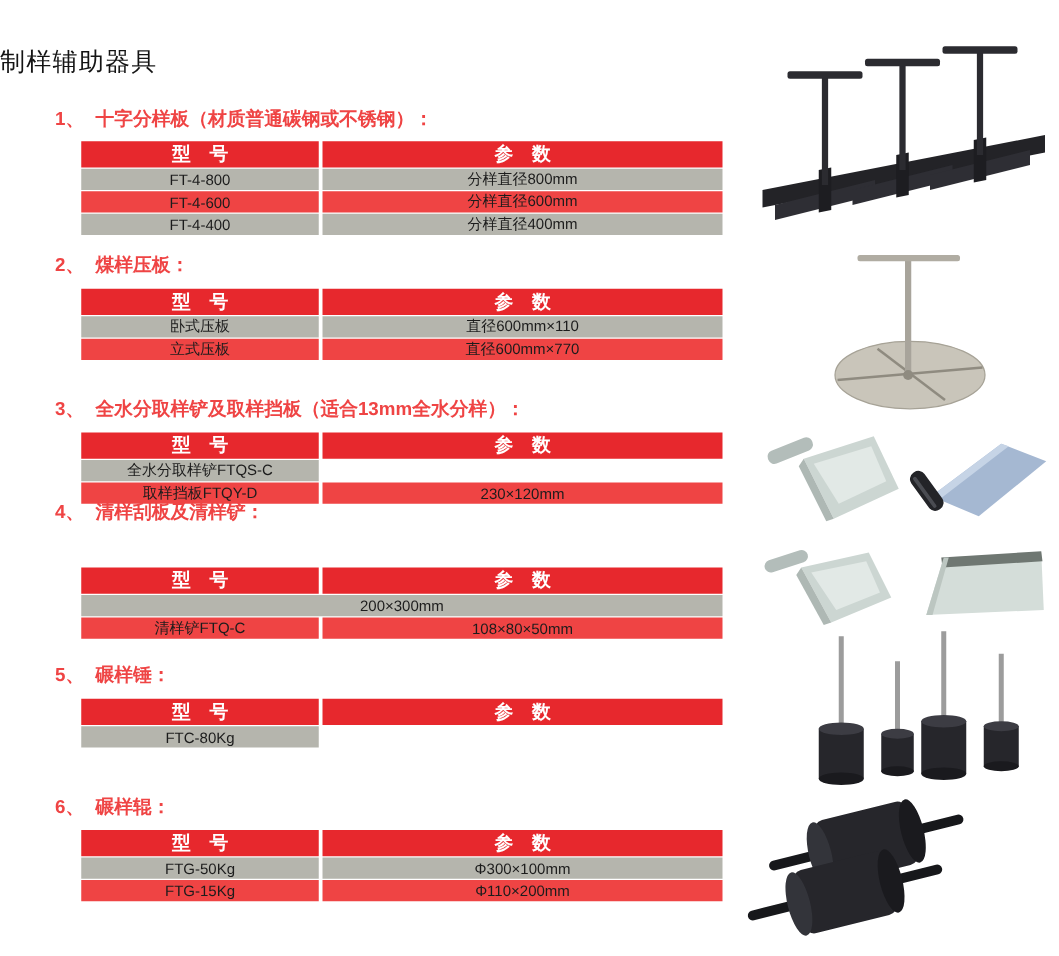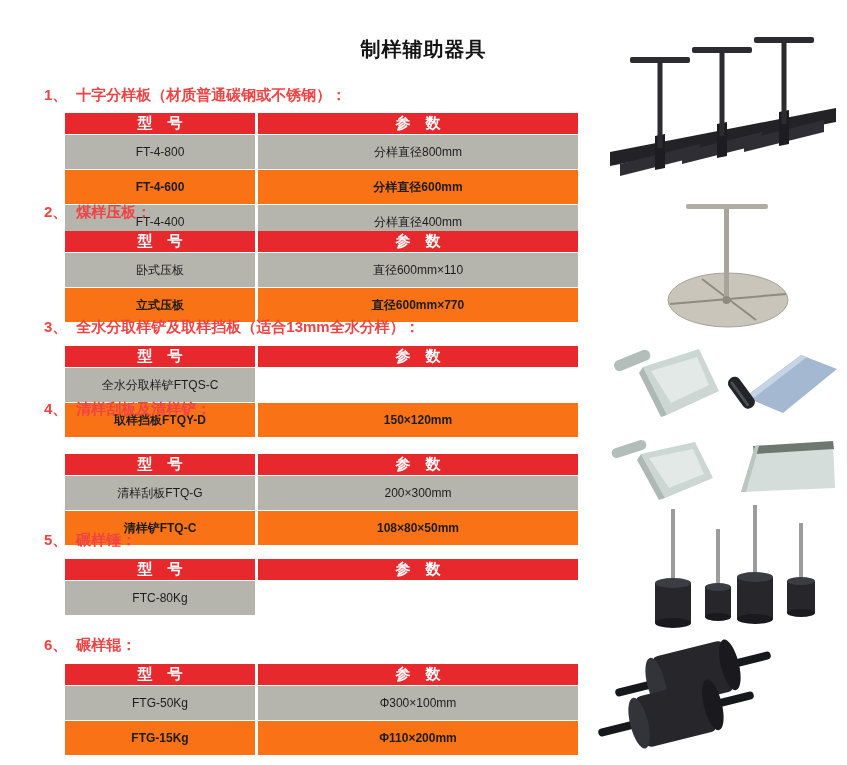--- a/index.html
+++ b/index.html
@@ -5,50 +5,50 @@
   html,body{margin:0;padding:0;}
   .page{
     position:relative;
     width:847px;height:765px;
     background:#ffffff;
     font-family:"Liberation Sans", sans-serif;
     overflow:hidden;
   }
   .page-title{
     position:absolute;top:36px;left:0;width:847px;
-    text-align:center;
-    font-size:20px;font-weight:bold;color:#141414;
+    text-align:left;
+    font-size:20px;font-weight:normal;color:#141414;
     letter-spacing:1px;
   }
   .section-heading{
     position:absolute;left:44px;
     font-size:15px;font-weight:600;
     color:#ef4444;
     white-space:nowrap;
   }
   .section-heading .idx{margin-right:9px;}
   .spec-table{
     position:absolute;left:65px;width:513px;
   }
   .thead{display:flex;gap:3px;height:21px;margin-bottom:1px;}
   .th{
     background:#e7282d;color:#ffffff;
     font-size:15px;font-weight:bold;
     display:flex;align-items:center;justify-content:center;
   }
-  .tr{display:flex;gap:3px;height:34px;margin-bottom:1px;}
+  .tr{display:flex;gap:3px;height:17px;margin-bottom:1px;}
   .td{
     font-size:12px;color:#1c1c1c;
     display:flex;align-items:center;justify-content:center;
     white-space:nowrap;
   }
   .c1{width:190px;}
   .c2{flex:1;}
   .tr.gray .td{background:#b5b5ad;}
-  .tr.white .td{background:#f97316;font-weight:bold;}
+  .tr.white .td{background:#ef4444;}
   .photo{position:absolute;}
   .photo svg{display:block;width:100%;height:100%;}
 </style>
 </head>
 <body>
 
 <div class="page">
 
   <div class="page-title">制样辅助器具</div>
 
@@ -98,34 +98,33 @@
   <div class="spec-table" style="top:346px">
     <div class="thead">
       <div class="th c1">型　号</div>
       <div class="th c2">参　数</div>
     </div>
     <div class="tr gray">
       <div class="td c1">全水分取样铲FTQS-C</div>
     </div>
     <div class="tr white">
       <div class="td c1">取样挡板FTQY-D</div>
-      <div class="td c2">150×120mm</div>
+      <div class="td c2">230×120mm</div>
     </div>
   </div>
 
   <div class="section-heading" style="top:400px">
     <span class="idx">4、</span><span>清样刮板及清样铲：</span>
   </div>
   <div class="spec-table" style="top:454px">
     <div class="thead">
       <div class="th c1">型　号</div>
       <div class="th c2">参　数</div>
     </div>
     <div class="tr gray">
-      <div class="td c1">清样刮板FTQ-G</div>
       <div class="td c2">200×300mm</div>
     </div>
     <div class="tr white">
       <div class="td c1">清样铲FTQ-C</div>
       <div class="td c2">108×80×50mm</div>
     </div>
   </div>
 
   <div class="section-heading" style="top:531px">
     <span class="idx">5、</span><span>碾样锤：</span>

